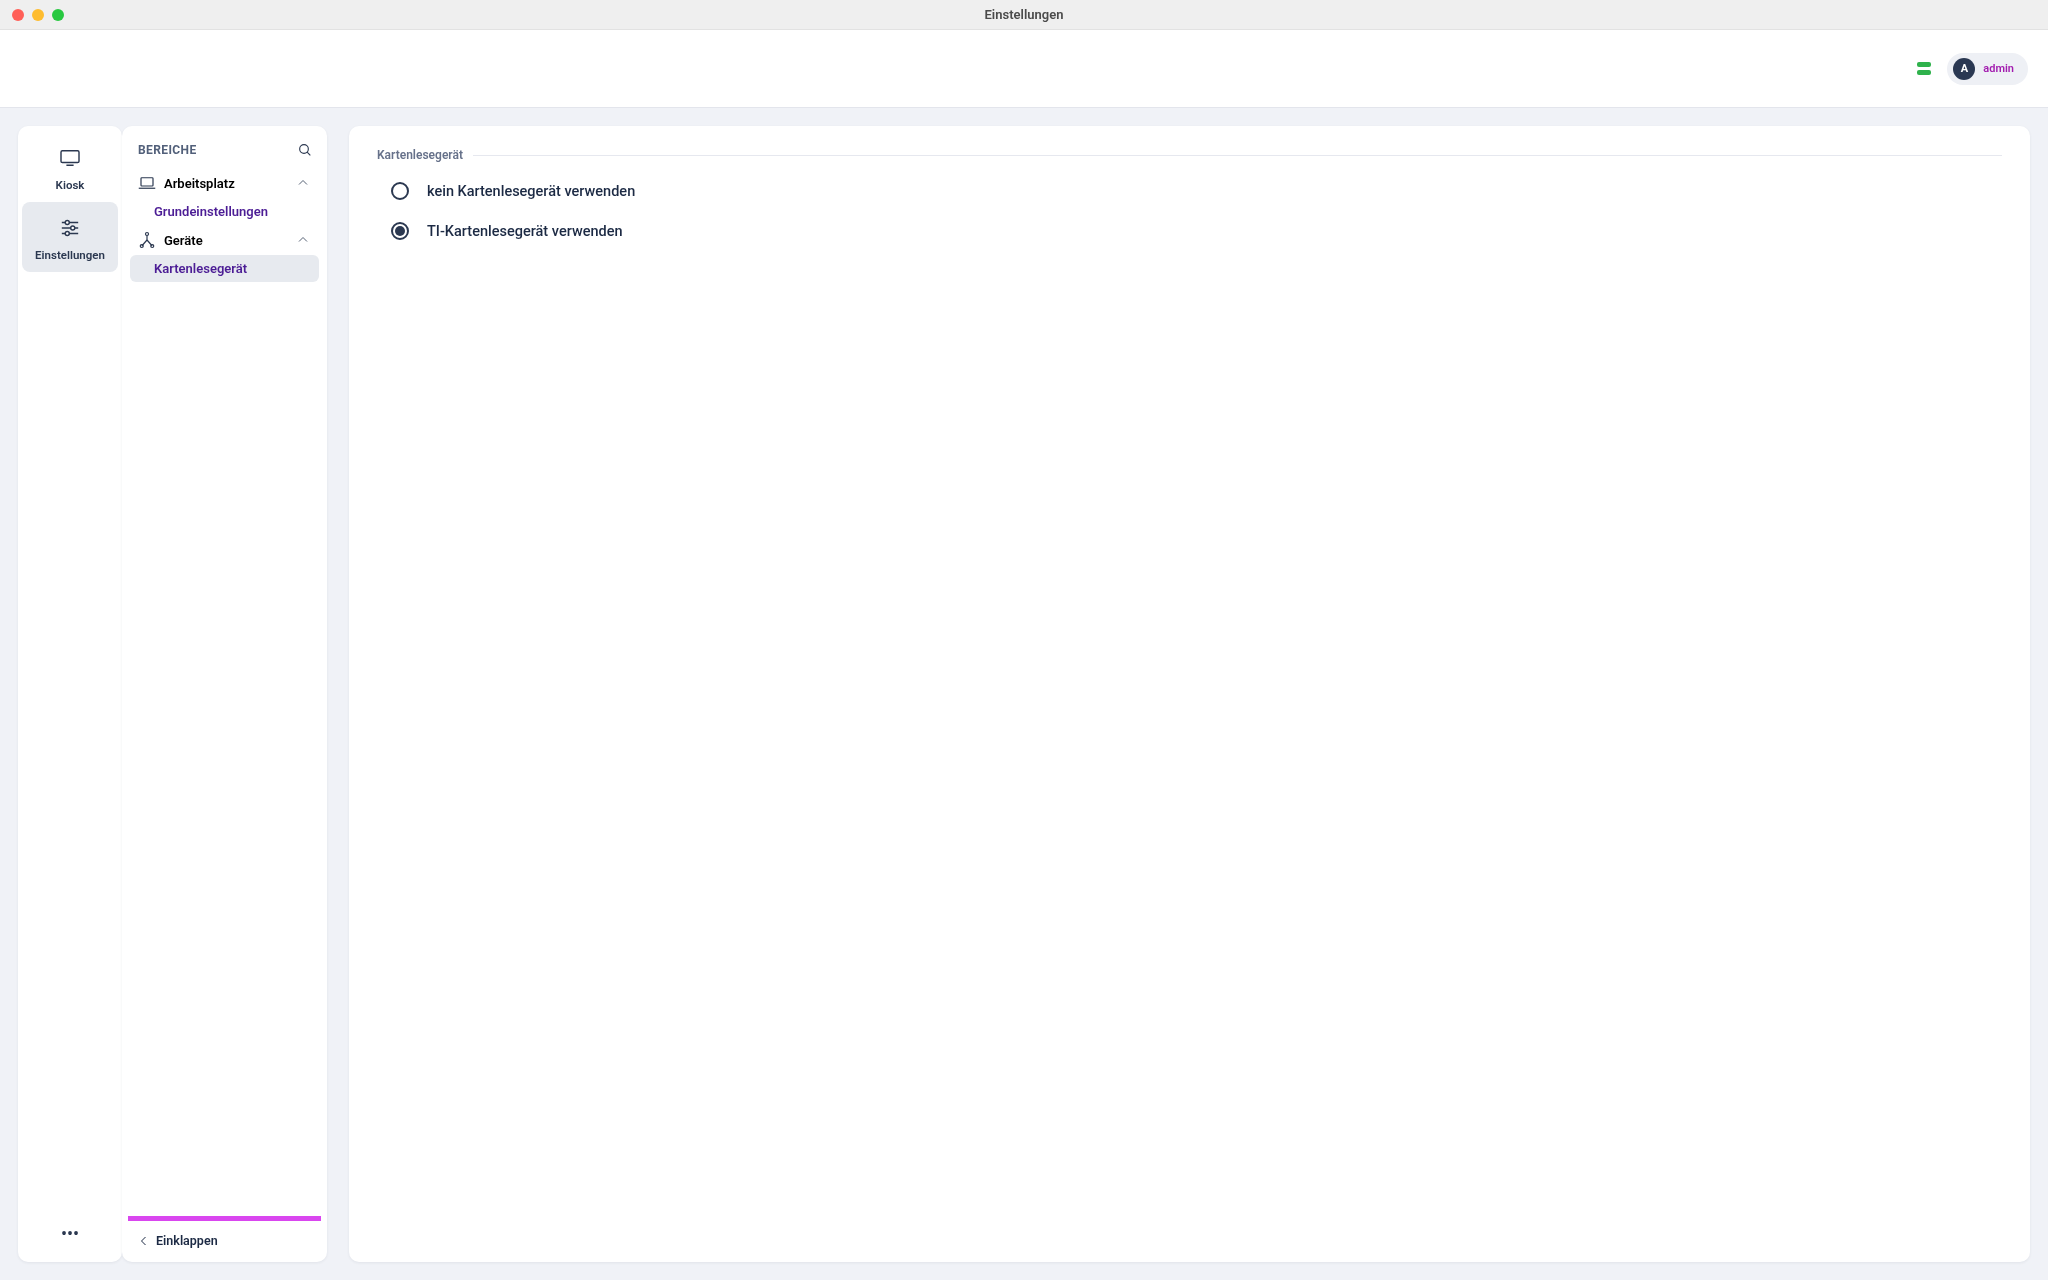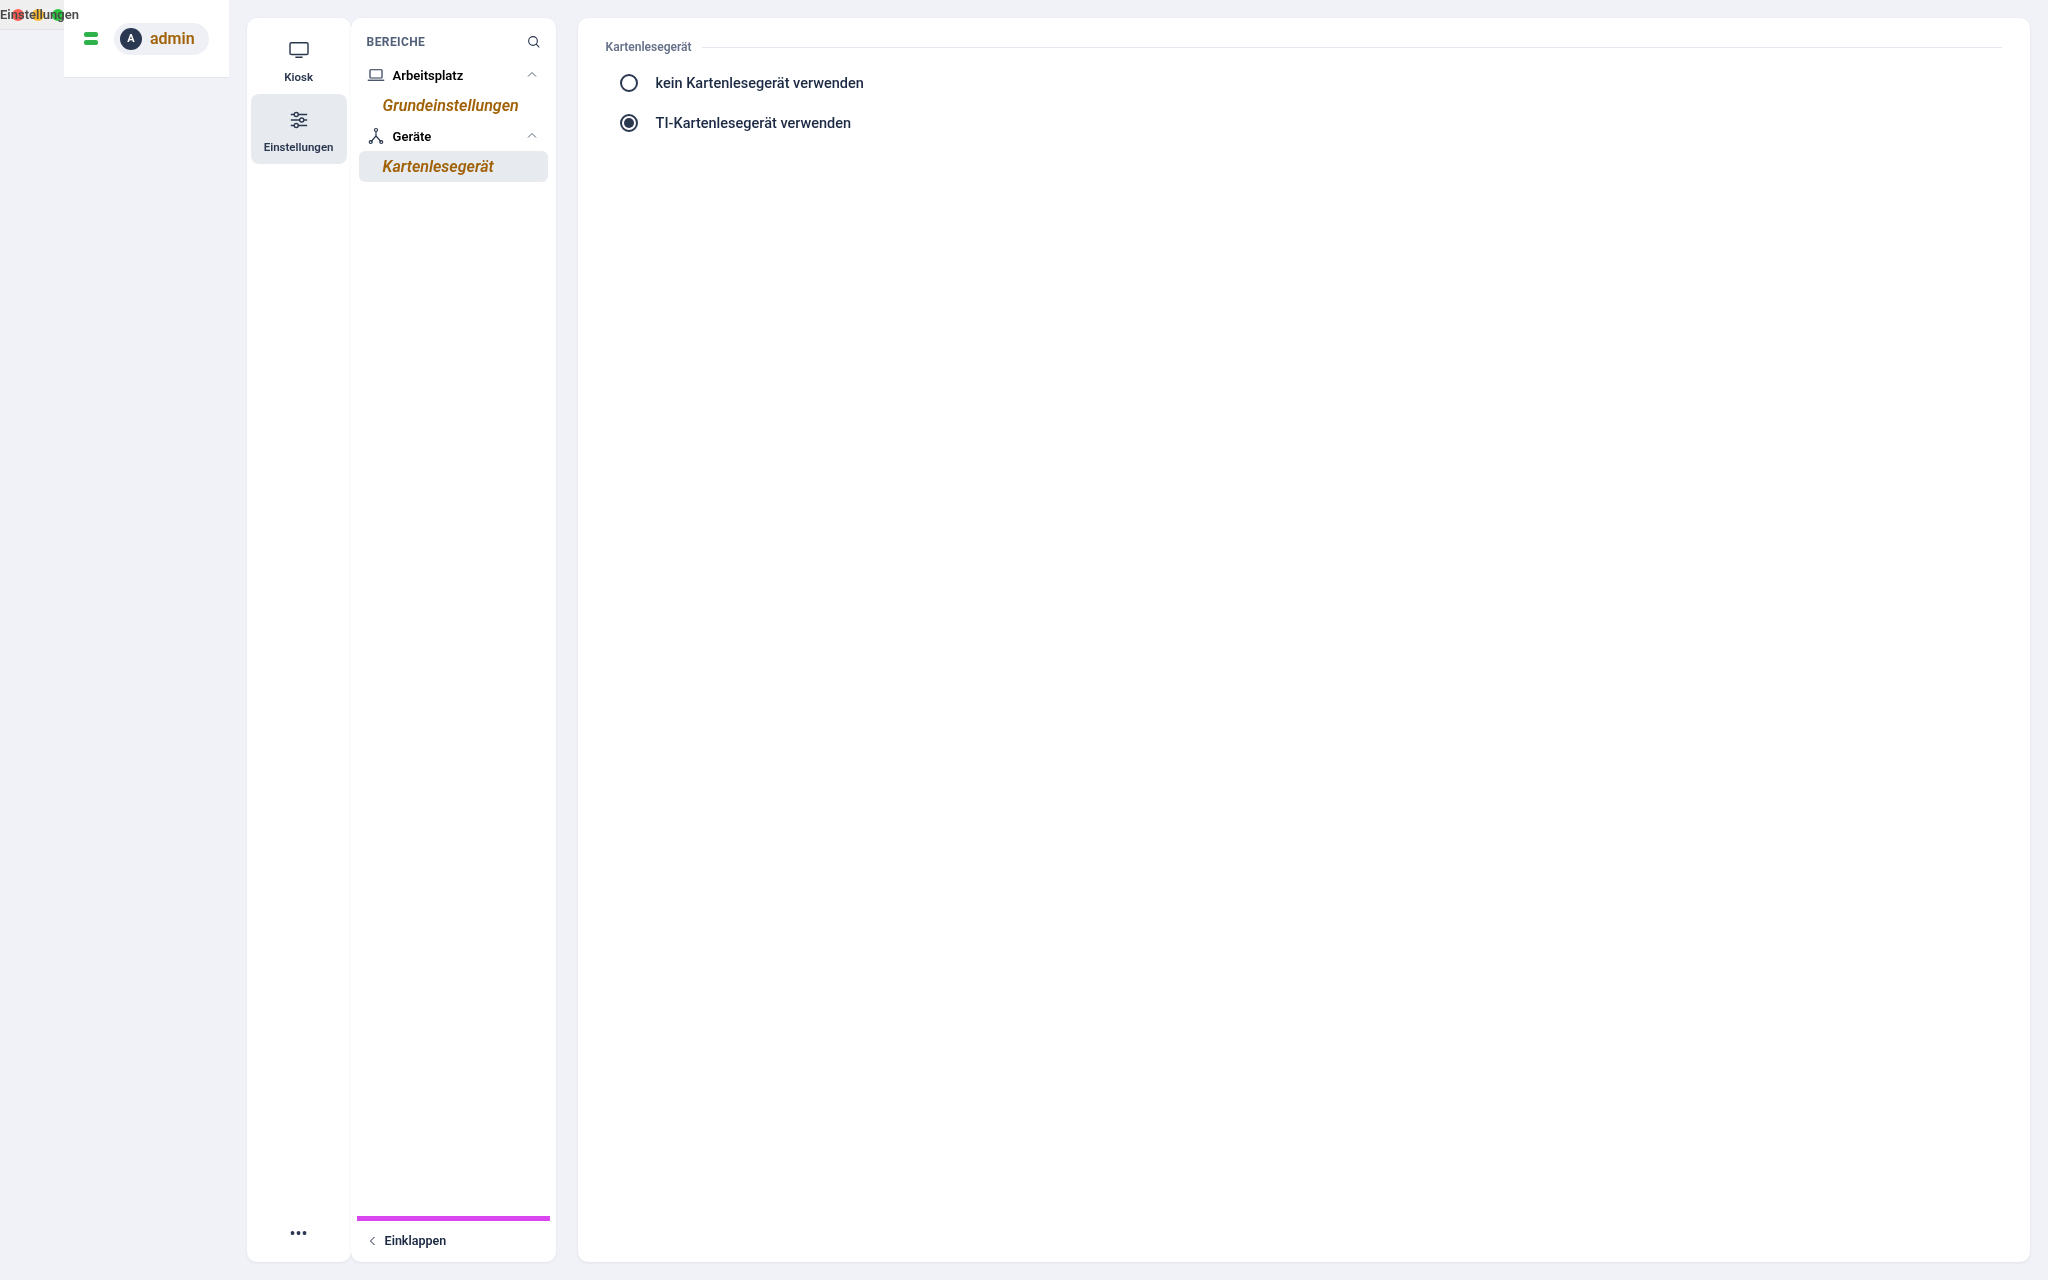--- a/index.html
+++ b/index.html
@@ -9,21 +9,21 @@
     font-size: 13px;
     color: #1c2a44;
     background: #f0f2f7;
     height: 100%;
     width: 100%;
   }
   .app {
     width: 2048px;
     height: 1280px;
     display: flex;
-    flex-direction: row;
+    flex-direction: column;
     background: #f0f2f7;
   }
 
   
   .titlebar {
     height: 30px;
     background: #efefef;
     display: flex;
     align-items: center;
     position: relative;
@@ -77,21 +77,21 @@
   }
   .avatar {
     width: 22px; height: 22px;
     border-radius: 50%;
     background: #2a3852;
     color: #fff;
     font-size: 11px;
     font-weight: 700;
     display:flex; align-items:center; justify-content:center;
   }
-  .user-chip .uname { font-weight:600; font-size:16px; color:#a16207;}
+  .user-chip .uname { font-weight:600; font-size:11px; color:#a21caf;}
 
   
   .body {
     flex: 1;
     display: flex;
     gap: 0;
     padding: 18px 18px 18px 18px;
     min-height: 0;
   }
 
@@ -180,26 +180,25 @@
     position:relative;
   }
   .nav-row .row-icon { width:18px; height:18px; display:flex; align-items:center; justify-content:center;}
   .nav-row .chev {
     margin-left:auto;
     width:16px; height:16px; display:flex; align-items:center; justify-content:center;
   }
   .nav-row .chev svg, .nav-row .row-icon svg { stroke:#2b3850; fill:none; stroke-width:1.6;}
   .nav-sub {
     padding: 6px 6px 6px 24px;
-    font-size: 16px;
+    font-size: 13px;
     font-weight:600;
-    color:#a16207;
+    color:#4c1d95;
     cursor:pointer;
     border-radius:6px;
-    font-style:italic;
   }
   .nav-sub.active {
     background:#e7eaef;
   }
 
   .nav-footer {
     margin-top:auto;
     border-top: 5px solid #d946ef;
     padding: 12px 10px 14px;
     display:flex;

